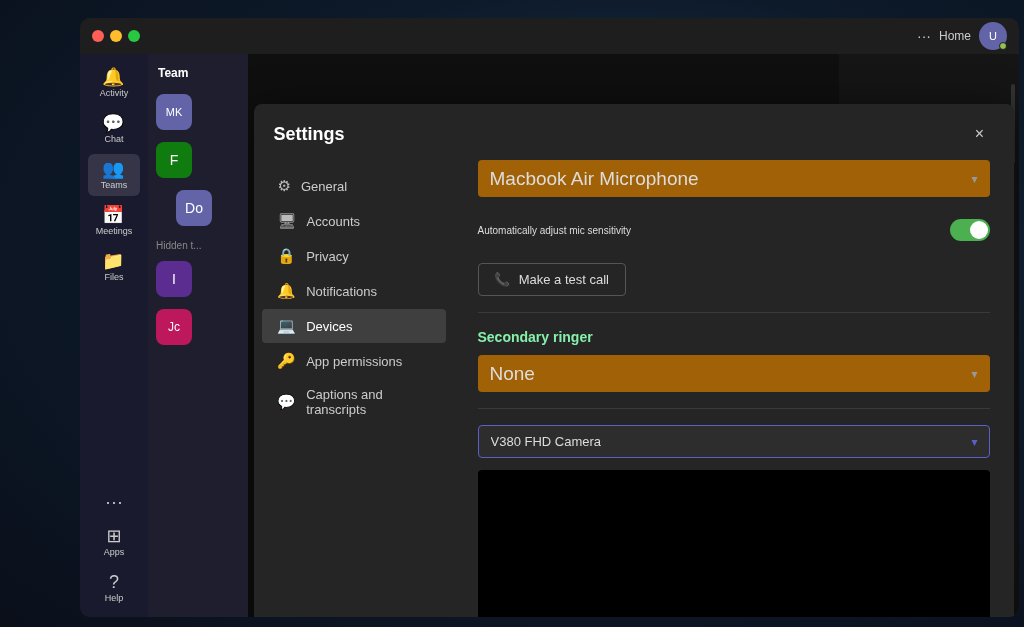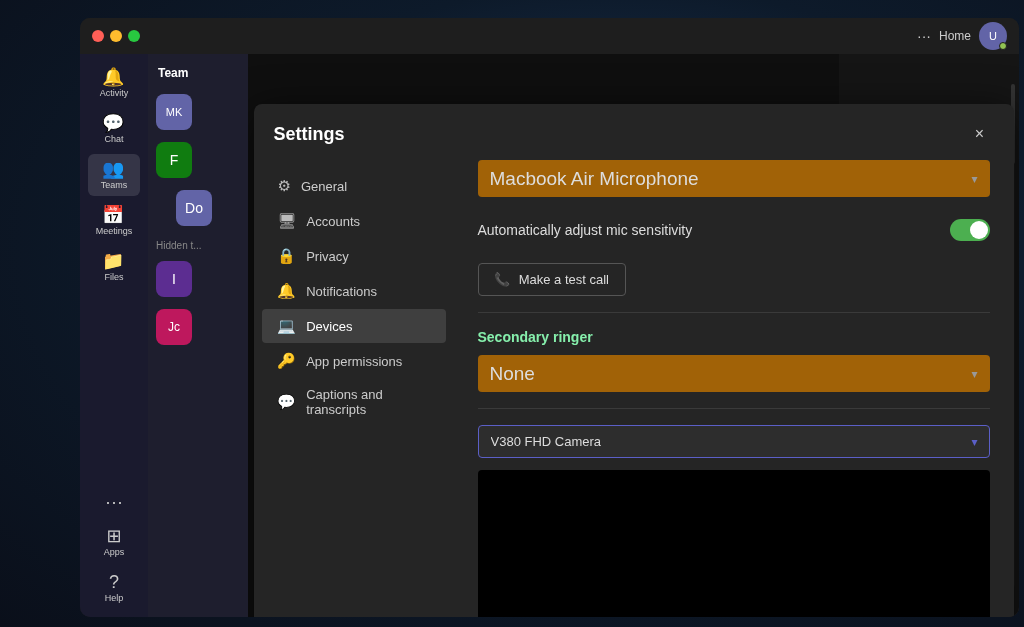--- a/index.html
+++ b/index.html
@@ -328,21 +328,21 @@
 
     
     .setting-row {
       display: flex;
       align-items: center;
       justify-content: space-between;
       padding: 10px 0;
     }
 
     .setting-label {
-      font-size: 14px;
+      font-size: 10px;
       color: #ddd;
       font-weight: 500;
     }
 
     .toggle {
       width: 40px;
       height: 22px;
       border-radius: 11px;
       background: #6264a7;
       position: relative;

